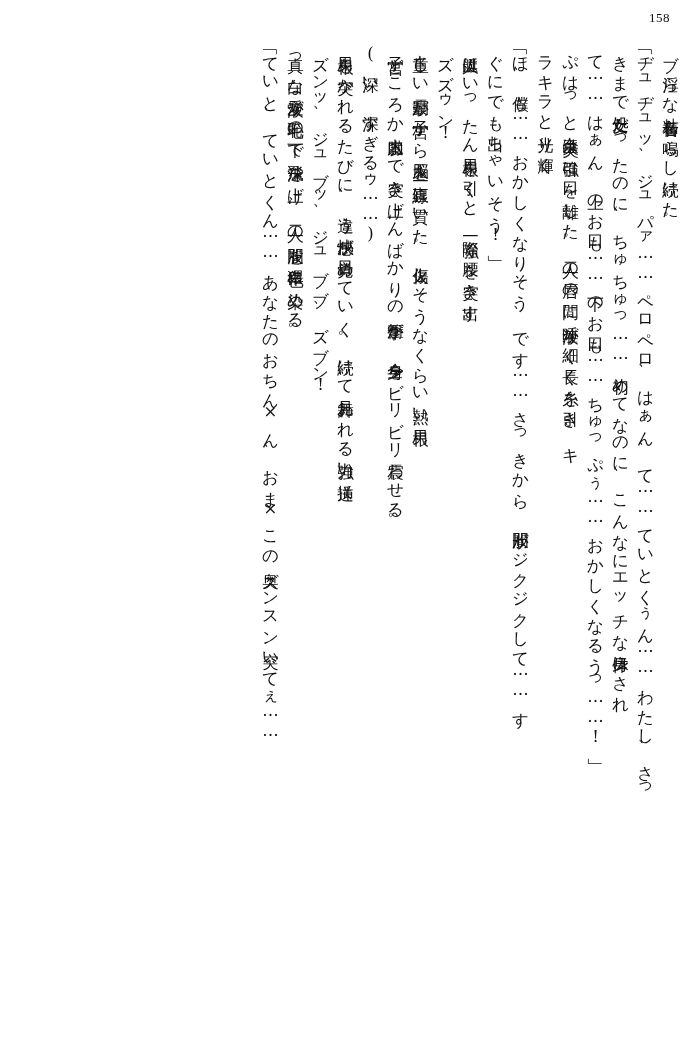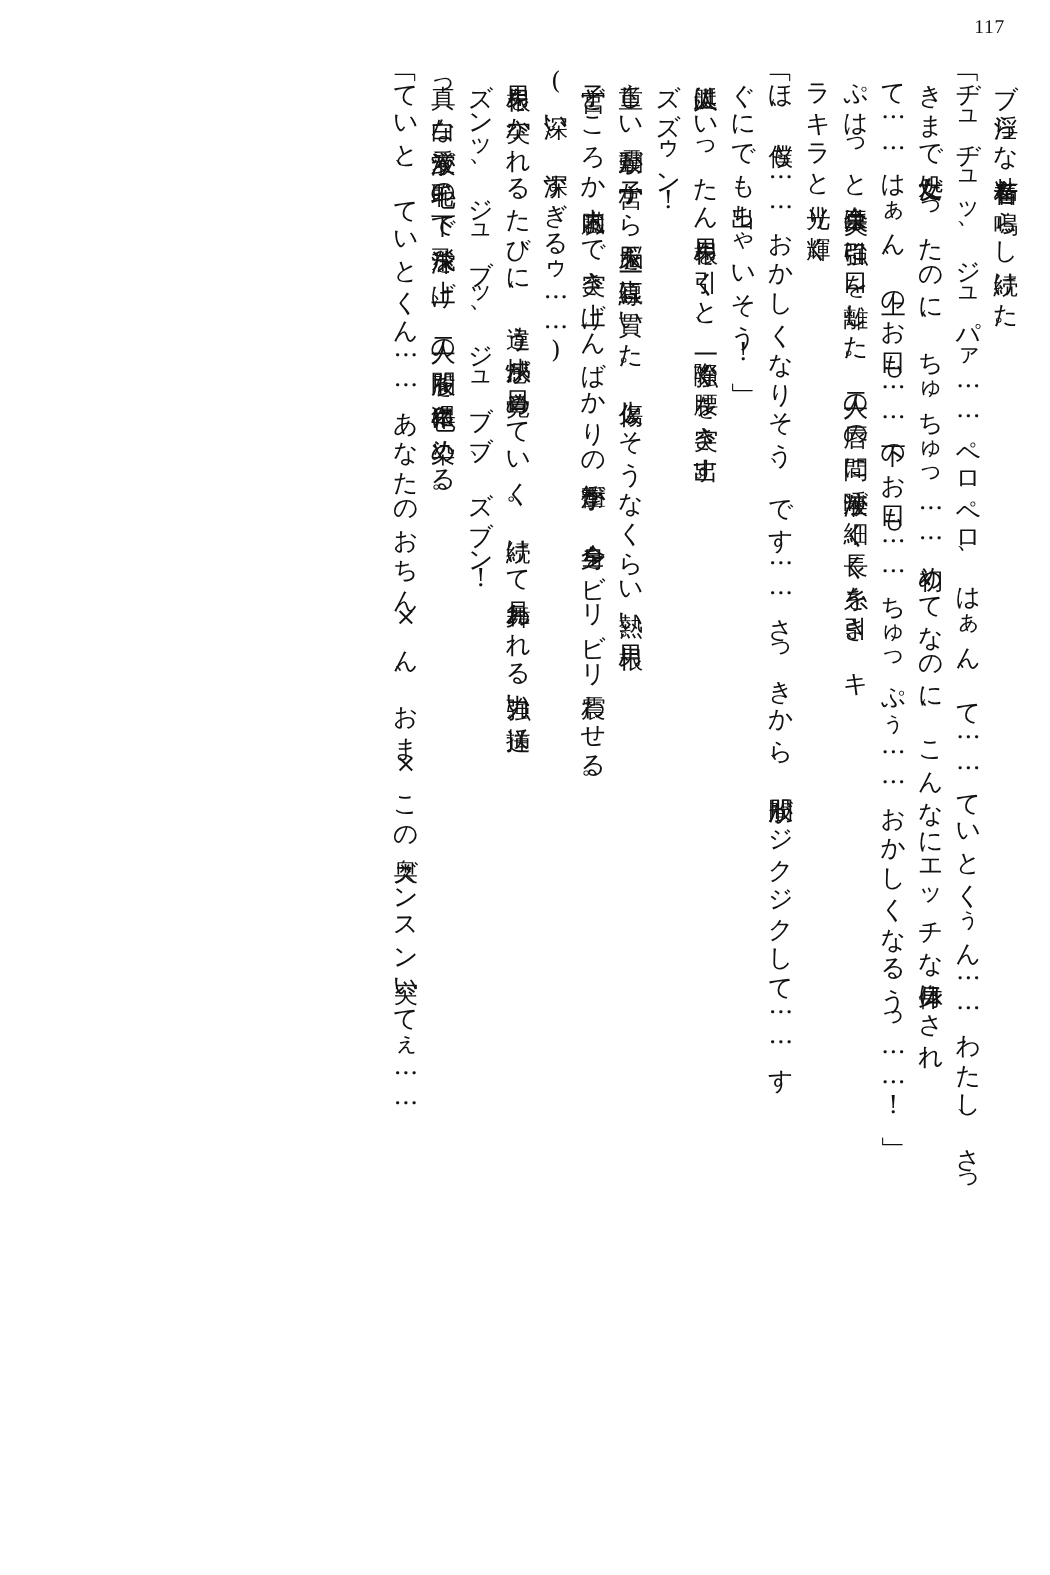--- a/index.html
+++ b/index.html
@@ -49,21 +49,21 @@
     white-space: pre;
     overflow: visible;
     font-family: "DejaVu Serif", "Liberation Serif", serif;
   }
 </style>
 </head>
 <body>
 
 <div class="page">
 
-  <div class="page-number">117</div>
+  <div class="page-number">158</div>
 
   <div class="body-area">
     <div class="line">ブ淫らな粘着音を鳴らし続けた。</div>
     <div class="line">「ヂュヂュッ、ジュパァ……ペロペロ、はぁん、て……ていとくぅん……わたし、さっ</div>
     <div class="line">きまで処女だったのに、ちゅちゅっ……初めてなのに、こんなにエッチな身体にされ</div>
     <div class="line">て……はぁん、上のお口も……下のお口も……ちゅっぷぅ……おかしくなるうっ……!」</div>
     <div class="line">ぷはっと奈央美は強引に口を離した。二人の唇の間に唾液が細く長く糸を引き、キ</div>
     <div class="line">ラキラと光り輝く。</div>
     <div class="line">「ほ、僕も……おかしくなりそう、です……さっきから、股間がジクジクして……す</div>
     <div class="line">ぐにでも出ちゃいそう!」</div>

